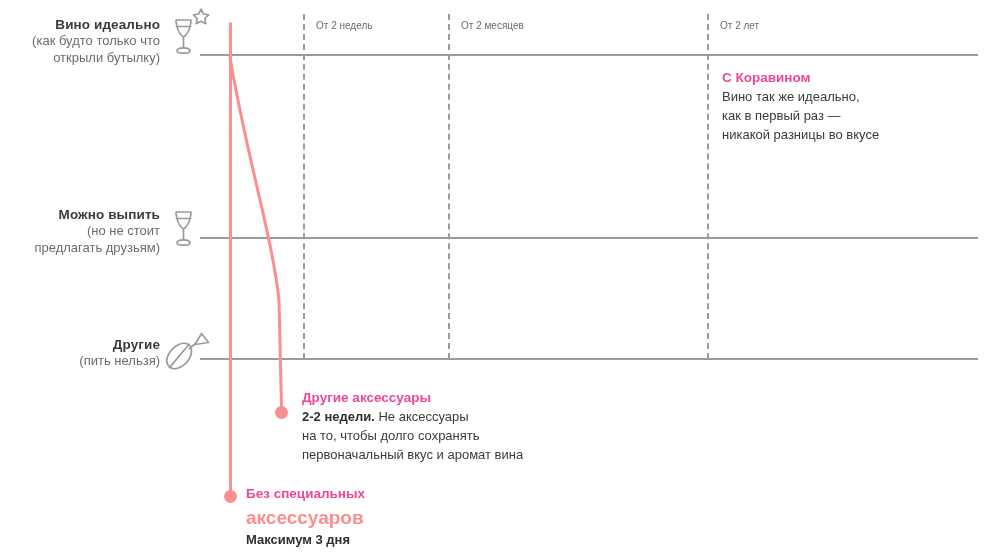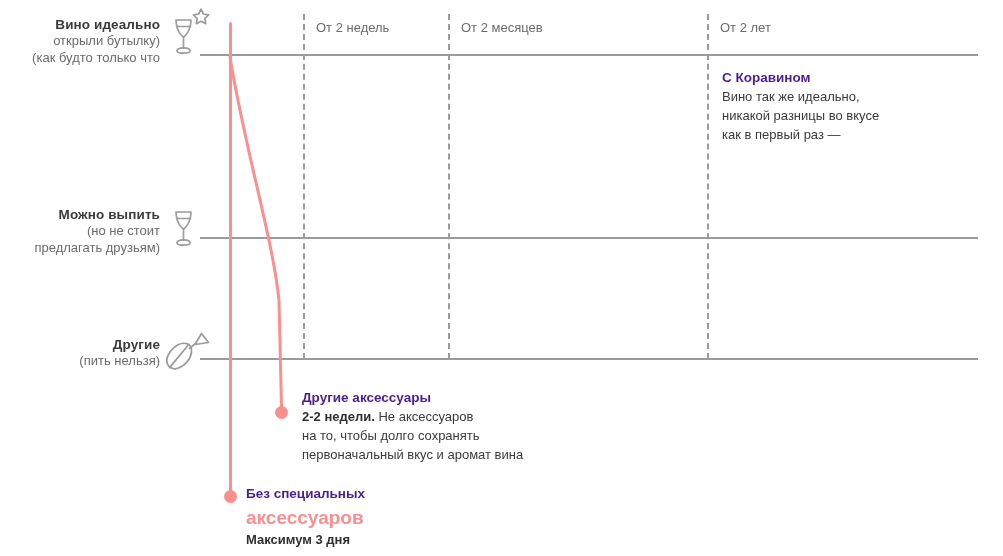--- a/index.html
+++ b/index.html
@@ -58,21 +58,21 @@
   .vdash {
     position: absolute;
     top: 14px;
     width: 0;
     height: 345px;
     border-left: 2px dashed #9b9b9d;
   }
   .col-header {
     position: absolute;
     top: 20px;
-    font-size: 13px;
+    font-size: 10px;
     color: #6c6c6e;
     white-space: nowrap;
   }
 
   
   .pinkline {
     position: absolute;
     width: 3px;
     background: #fb8e8e;
     border-radius: 2px;
@@ -91,21 +91,21 @@
     height: 556px;
     pointer-events: none;
   }
 
   
   .annot { position: absolute; line-height: 1.46; }
   .annot .a-title {
     display: block;
     font-weight: bold;
     font-size: 13.5px;
-    color: #4c1d95;
+    color: #ec4899;
     white-space: nowrap;
   }
   .annot .a-title2 {
     display: block;
     font-weight: bold;
     font-size: 19px;
     color: #fb8e8e;
     white-space: nowrap;
   }
   .annot .a-body {
@@ -116,22 +116,22 @@
   }
   .annot .a-strong { font-weight: bold; color: #2f2f31; }
 </style>
 </head>
 <body>
 
 <div id="stage">
 
   <div class="row-label" style="top:16px;">
     <span class="rl-title">Вино идеально</span>
+    <span class="rl-sub">(как будто только что</span>
     <span class="rl-sub">открыли бутылку)</span>
-    <span class="rl-sub">(как будто только что</span>
   </div>
 
   <div class="row-label" style="top:206px;">
     <span class="rl-title">Можно выпить</span>
     <span class="rl-sub">(но не стоит</span>
     <span class="rl-sub">предлагать друзьям)</span>
   </div>
 
   <div class="row-label" style="top:336px;">
     <span class="rl-title">Другие</span>
@@ -188,27 +188,27 @@
   <div class="dot" style="left:224px; top:490px;"></div>
 
   <svg class="curve">
     <path d="M230,57 C245,150 272,235 279,300 L281.5,408" fill="none" stroke="#fb8e8e" stroke-width="3" stroke-linecap="round"></path>
   </svg>
   <div class="dot" style="left:275px; top:406px;"></div>
 
   <div class="annot" style="left:722px; top:68px;">
     <span class="a-title">С Коравином</span>
     <span class="a-body">Вино так же идеально,</span>
+    <span class="a-body">как в первый раз —</span>
     <span class="a-body">никакой разницы во вкусе</span>
-    <span class="a-body">как в первый раз —</span>
   </div>
 
   <div class="annot" style="left:302px; top:388px;">
     <span class="a-title">Другие аксессуары</span>
-    <span class="a-body"><span class="a-strong">2-2 недели.</span><span> Не аксессуаров</span></span>
+    <span class="a-body"><span class="a-strong">2-2 недели.</span><span> Не аксессуары</span></span>
     <span class="a-body">на то, чтобы долго сохранять</span>
     <span class="a-body">первоначальный вкус и аромат вина</span>
   </div>
 
   <div class="annot" style="left:246px; top:484px;">
     <span class="a-title">Без специальных</span>
     <span class="a-title2">аксессуаров</span>
     <span class="a-body a-strong">Максимум 3 дня</span>
   </div>
 

